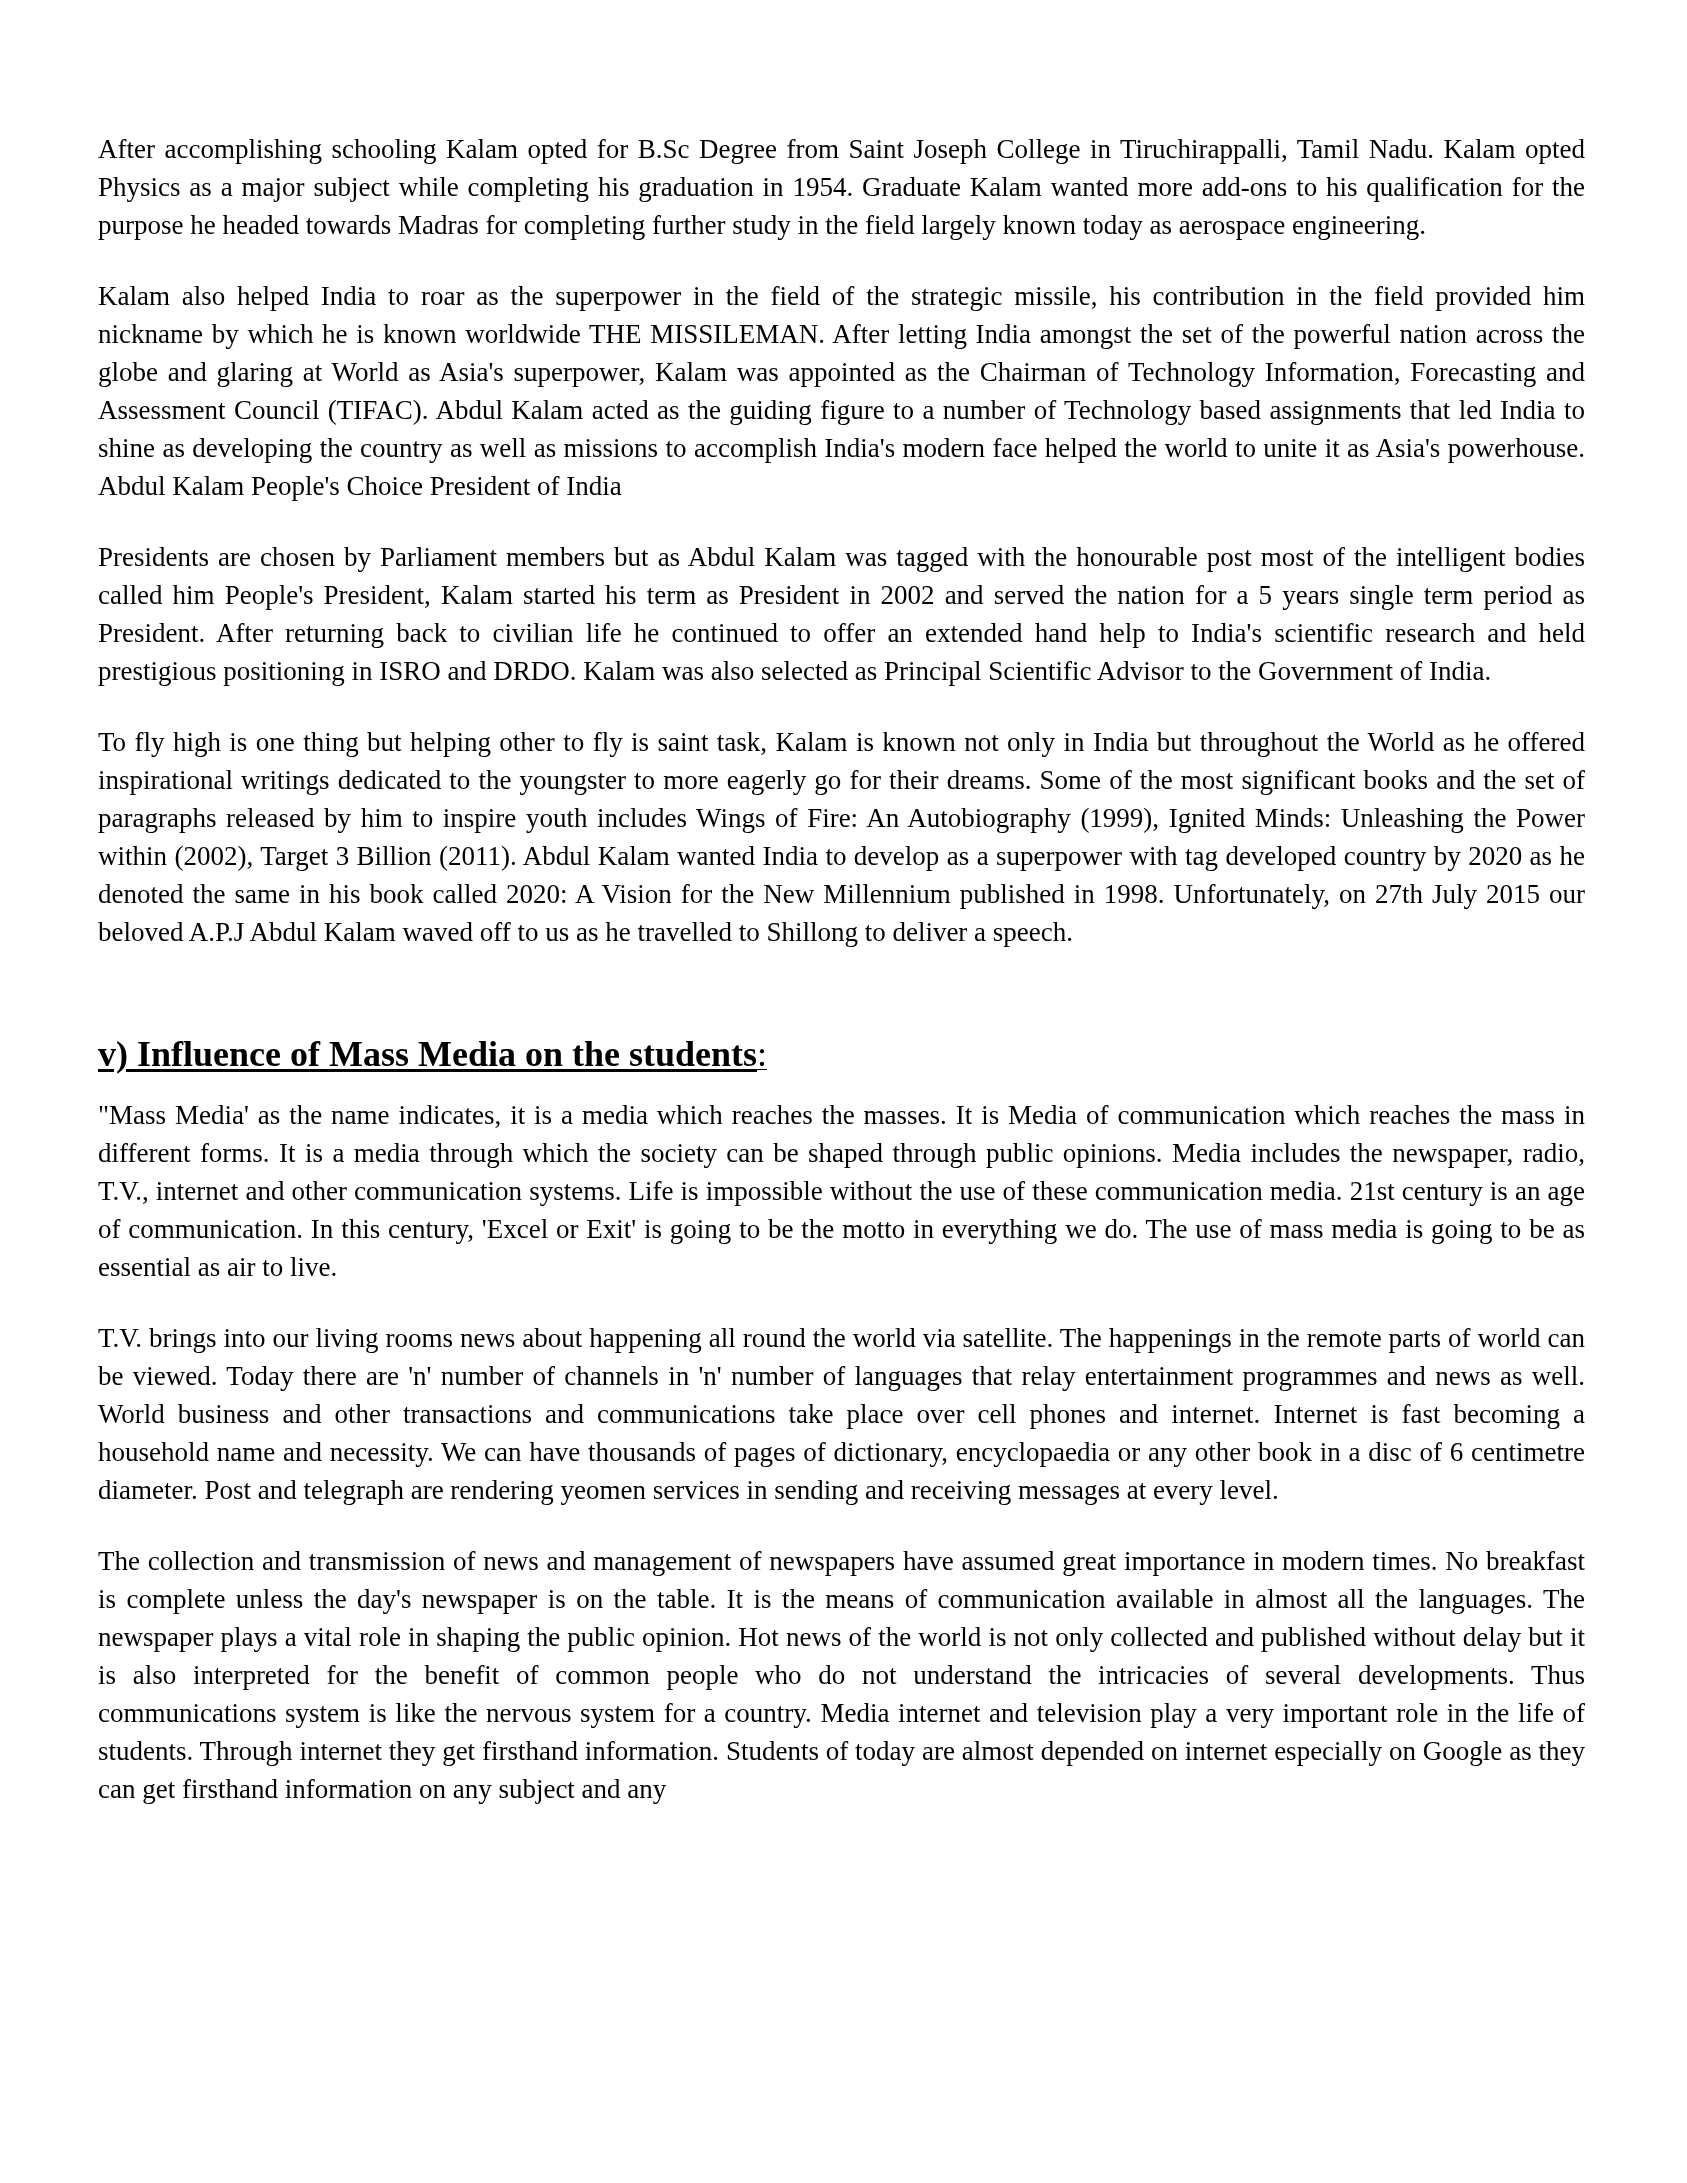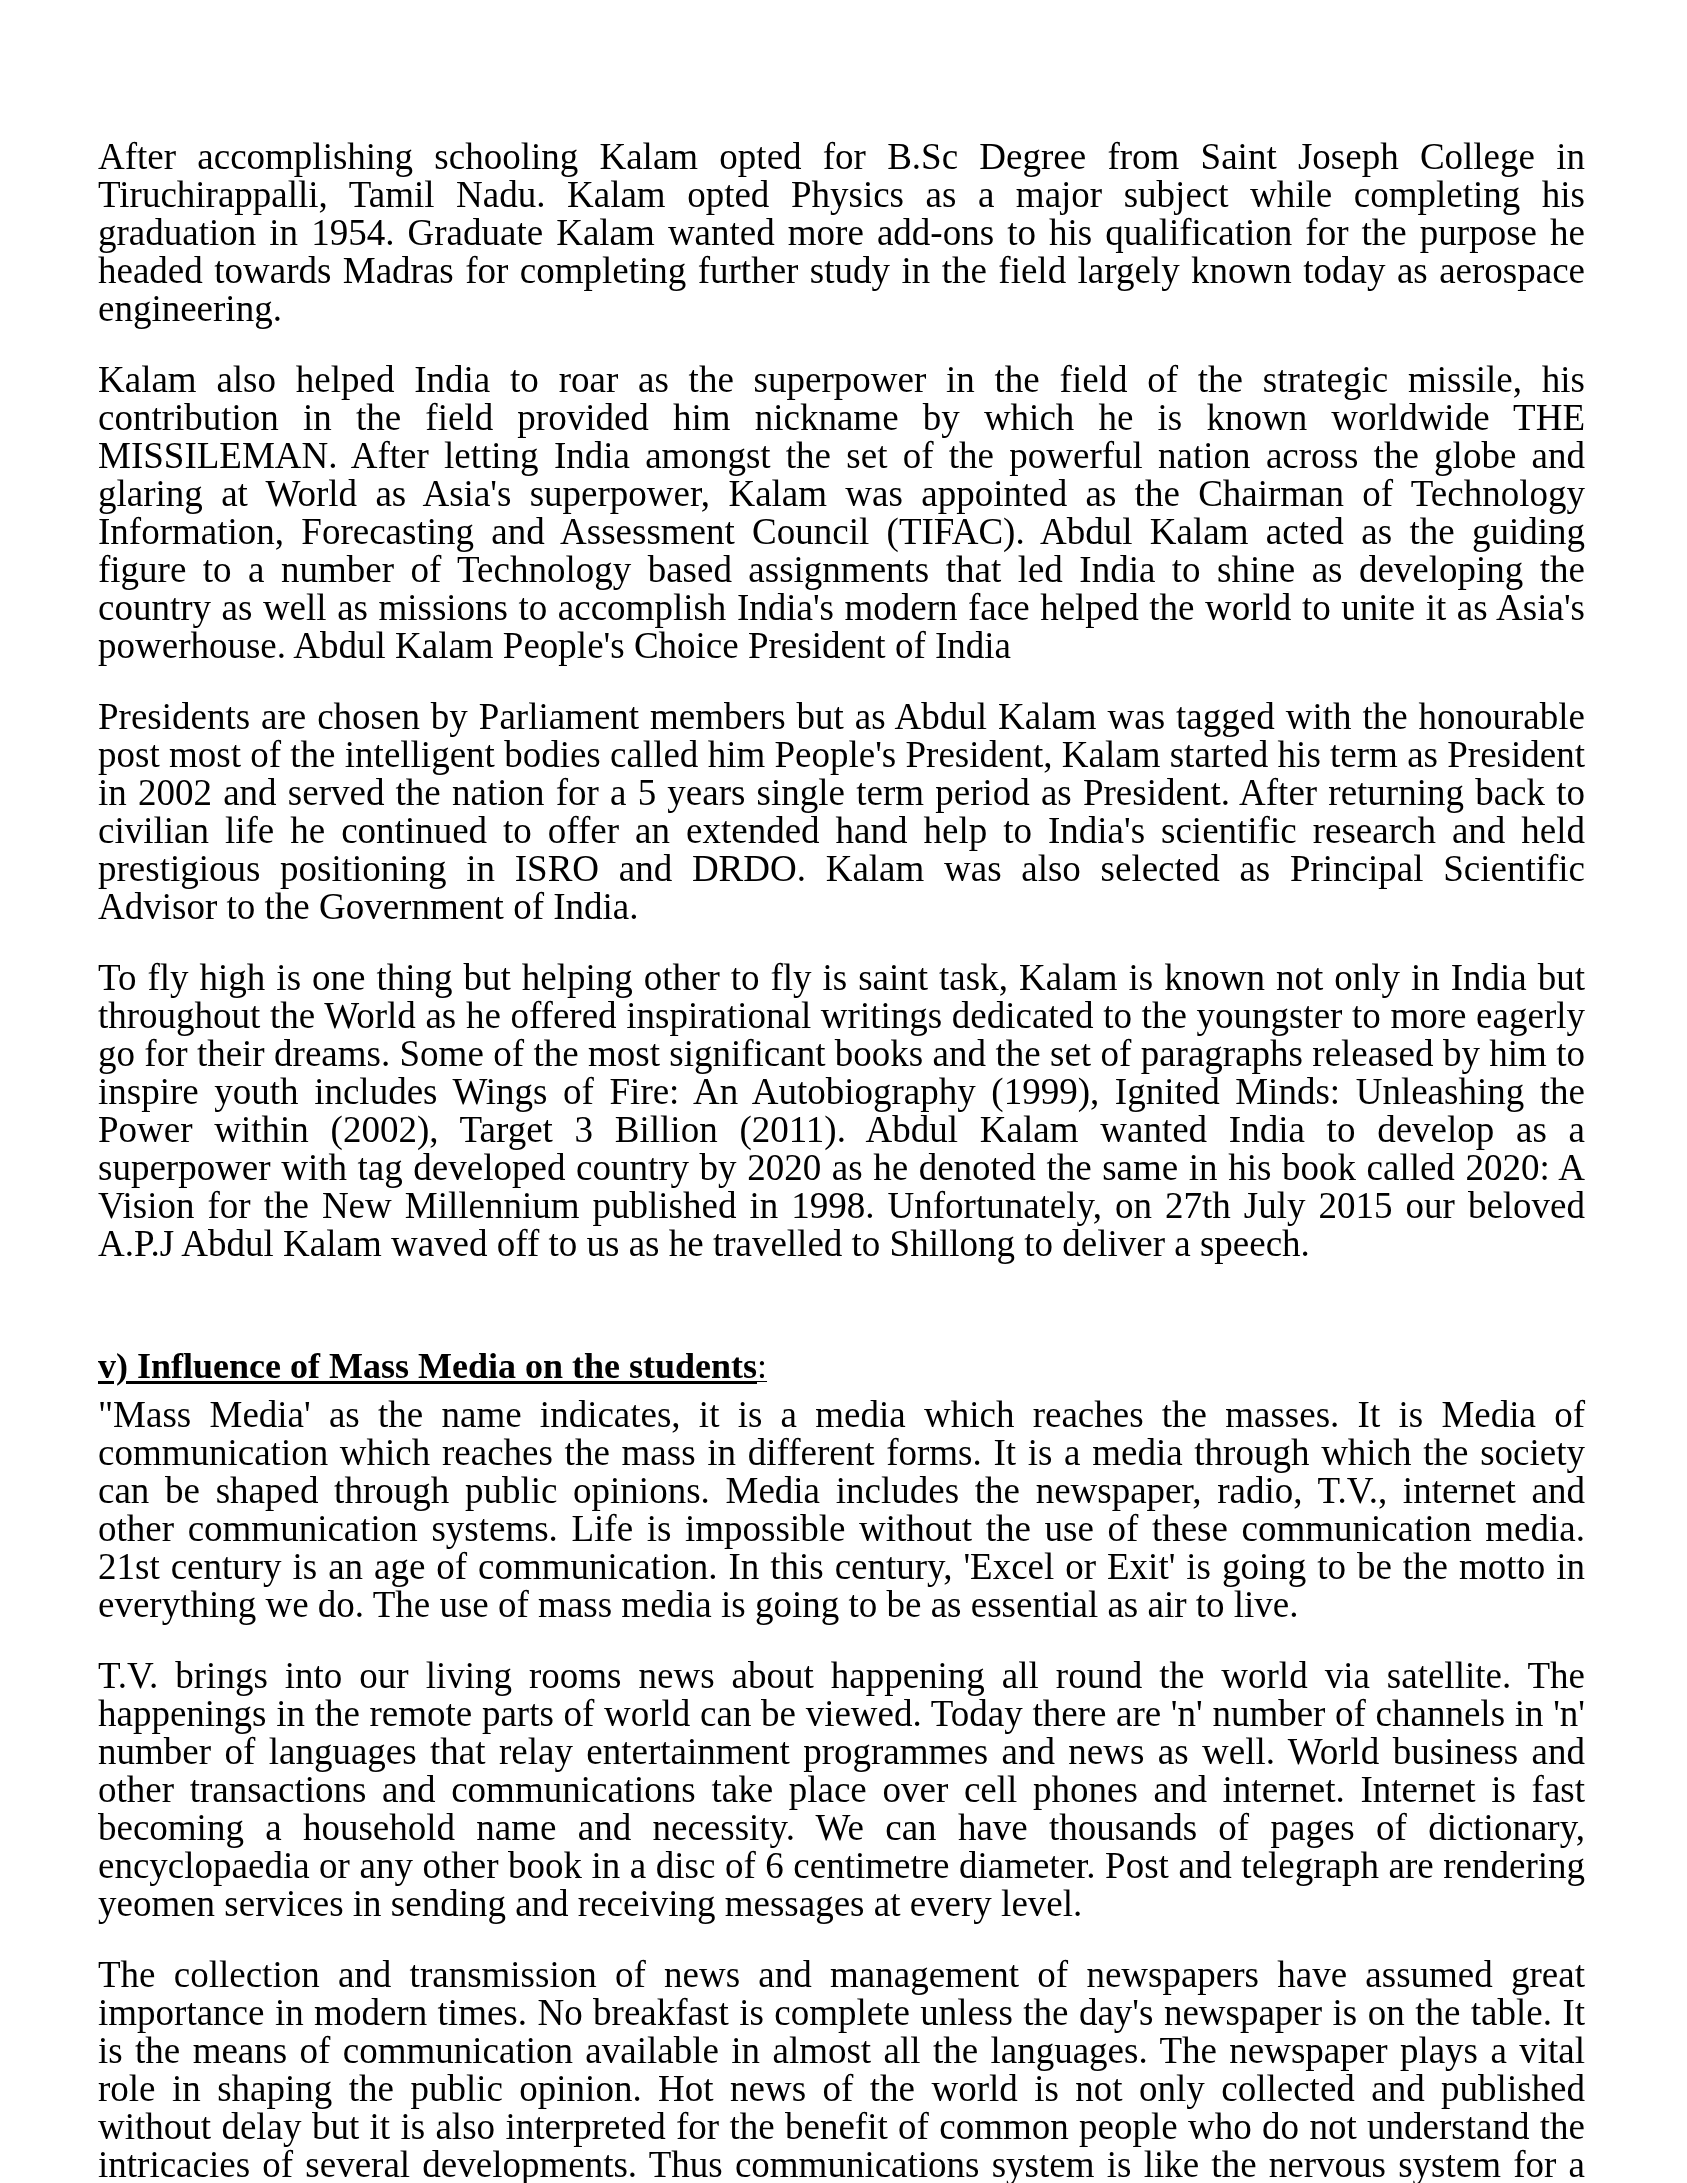--- a/index.html
+++ b/index.html
@@ -15,27 +15,27 @@
     font-family: "Liberation Serif", "DejaVu Serif", serif;
     color: #000000;
   }
   .page {
     position: absolute;
     left: 98px;
     top: 130px;
     width: 1487px;
   }
   .para {
-    font-size: 37px;
+    font-size: 27px;
     line-height: 38px;
     text-align: justify;
-    margin: 8px 0 33px 0;
+    margin: 0 0 33px 0;
   }
   .heading-wrap {
-    margin: 81px 0 8px 0;
+    margin: 81px 0 20px 0;
     font-size: 36px;
     line-height: 44px;
   }
   .heading {
     font-weight: bold;
     text-decoration: underline;
     text-decoration-thickness: 2.6px;
     text-underline-offset: 3.3px;
   }
   .heading-colon {

